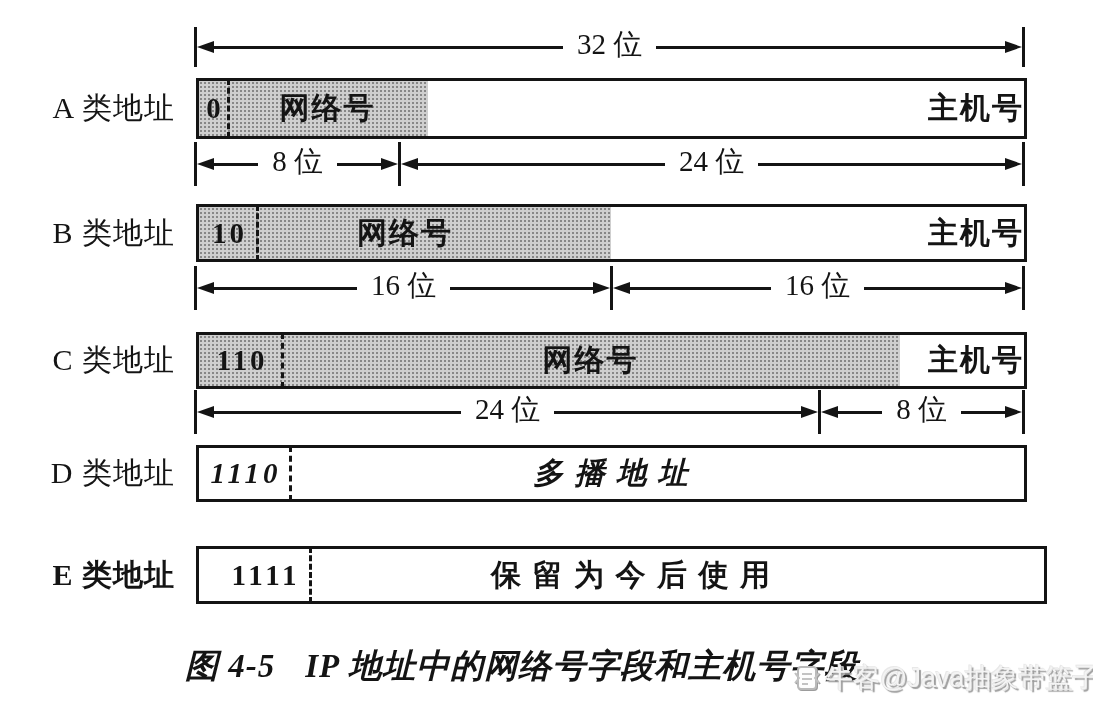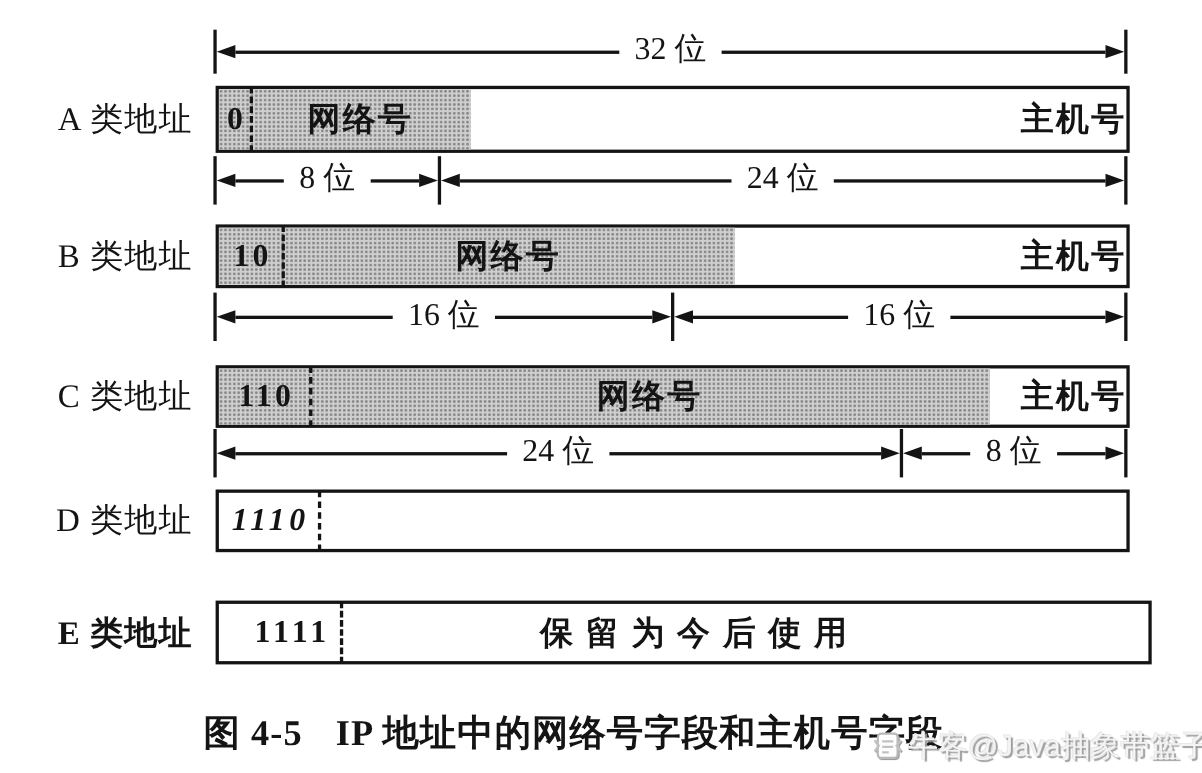--- a/index.html
+++ b/index.html
@@ -47,21 +47,21 @@
   .dimseg{position:absolute;display:flex;align-items:center;}
   .dline{flex:1;height:3px;background:#141414;}
   .ah{width:0;height:0;border-top:6px solid transparent;border-bottom:6px solid transparent;}
   .ah.l{border-right:17px solid #141414;}
   .ah.r{border-left:17px solid #141414;}
   .dtext{padding:0 14px;font-size:29px;white-space:nowrap;transform:translateY(-2px);}
   
   .caption{
     position:absolute;left:185px;top:644px;
     display:flex;gap:30px;
-    font-size:33px;font-weight:600;letter-spacing:1px;white-space:nowrap;
+    font-size:33px;font-weight:600;letter-spacing:1px;white-space:nowrap;font-style:italic;
   }
   
   .watermark{
     position:absolute;left:793px;top:660px;
     display:flex;align-items:center;gap:5px;
     font-family:"Liberation Sans","DejaVu Sans",sans-serif;
     font-size:27px;
     color:#f4f4f4;
     text-shadow:2px 2px 1px #9c9c9c, -1px -1px 0 #e8e8e8, 0 0 1px #b5b5b5;
     white-space:nowrap;
@@ -107,21 +107,21 @@
   <div class="dimseg" style="left:401px;top:142px;width:621px;height:44px;">
     <span class="ah l"></span>
     <span class="dline"></span>
     <span class="dtext">24 位</span>
     <span class="dline"></span>
     <span class="ah r"></span>
   </div>
 
   <div class="rowlabel" style="top:204px;height:58px;text-align:right;">B 类地址</div>
   <div class="bitbox" style="top:204px;height:52px;">
-    <div class="shade" style="width:412px;padding-left:57px;">
+    <div class="shade" style="width:412px;">
       <div class="prefix" style="width:57px;">10</div>
       <div class="dashline" style="left:57px;"></div>
       <span class="fieldtext">网络号</span>
     </div>
     <div class="hostcell">
       <span class="fieldtext">主机号</span>
     </div>
   </div>
   <div class="tick" style="left:194px;top:266px;height:44px;"></div>
   <div class="tick" style="left:610px;top:266px;height:44px;"></div>
@@ -168,20 +168,21 @@
     <span class="dtext">8 位</span>
     <span class="dline"></span>
     <span class="ah r"></span>
   </div>
 
   <div class="rowlabel" style="top:445px;height:57px;">D 类地址</div>
   <div class="bitbox" style="top:445px;height:51px;">
     <div class="plain" style="flex:1;font-style:italic;">
       <div class="prefix" style="width:90px;letter-spacing:4px;">1110</div>
       <div class="dashline" style="left:90px;"></div>
+      <span class="fieldtext">多 播 地 址</span>
     </div>
   </div>
 
   <div class="rowlabel" style="top:546px;height:58px;font-weight:bold;">E 类地址</div>
   <div class="bitbox" style="top:546px;height:52px;padding-left:20px;">
     <div class="plain" style="flex:1;">
       <div class="prefix" style="width:90px;letter-spacing:4px;">1111</div>
       <div class="dashline" style="left:90px;"></div>
       <span class="fieldtext">保 留 为 今 后 使 用</span>
     </div>

